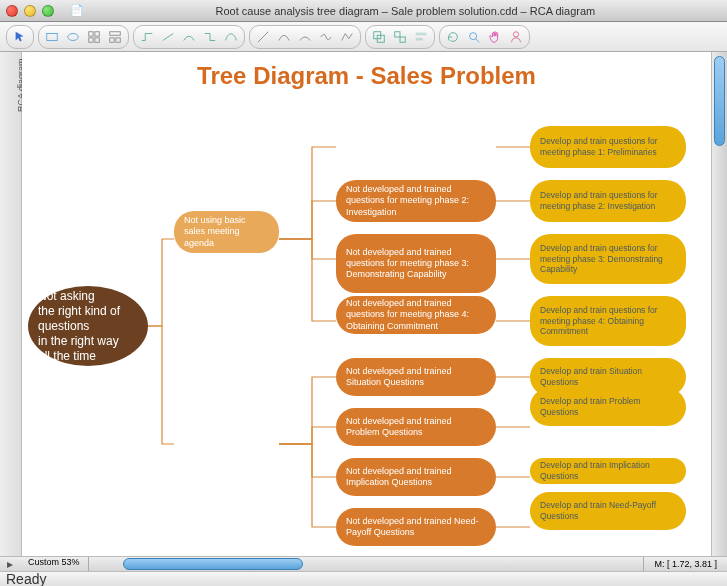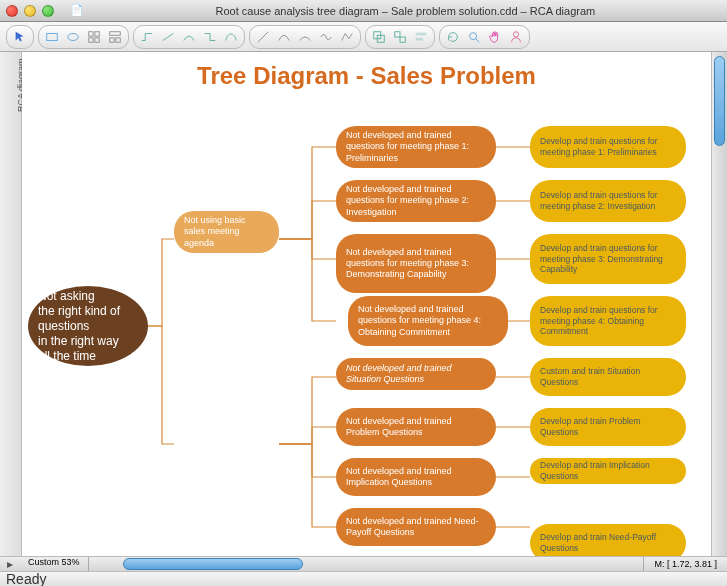--- a/index.html
+++ b/index.html
@@ -216,36 +216,35 @@
       </svg>
     <div class="node root">
         <span style="white-space:pre-line">Not asking
 the right kind of questions
 in the right way
 all the time</span>
       </div>
     <div class="node l2" style="top:115px">
         <span>Not using basic sales meeting agenda</span>
       </div>
-  <div class="node l3" style="top: 30px; height: 42px;">Not developed and trained questions for meeting phase 1: Preliminaries</div>
       <div class="node l4" style="top: 30px; height: 42px;">Develop and train questions for meeting phase 1: Preliminaries</div>
       <div class="node l3" style="top: 84px; height: 42px;">Not developed and trained questions for meeting phase 2: Investigation</div>
       <div class="node l4" style="top: 84px; height: 42px;">Develop and train questions for meeting phase 2: Investigation</div>
       <div class="node l3" style="top: 138px; height: 59px;">Not developed and trained questions for meeting phase 3: Demonstrating Capability</div>
       <div class="node l4" style="top: 138px; height: 50px;">Develop and train questions for meeting phase 3: Demonstrating Capability</div>
-      <div class="node l3" style="top: 200px; height: 50px; margin-left: 12px;">Not developed and trained questions for meeting phase 4: Obtaining Commitment</div>
+      <div class="node l3" style="top: 200px; height: 38px;">Not developed and trained questions for meeting phase 4: Obtaining Commitment</div>
       <div class="node l4" style="top: 200px; height: 50px;">Develop and train questions for meeting phase 4: Obtaining Commitment</div>
-      <div class="node l3" style="top: 262px; height: 32px; font-style: italic;">Not developed and trained Situation Questions</div>
-      <div class="node l4" style="top: 262px; height: 38px;">Custom and train Situation Questions</div>
+      <div class="node l3" style="top: 262px; height: 38px;">Not developed and trained Situation Questions</div>
+      <div class="node l4" style="top: 262px; height: 38px;">Develop and train Situation Questions</div>
       <div class="node l3" style="top: 312px; height: 38px;">Not developed and trained Problem Questions</div>
-      <div class="node l4" style="top: 312px; height: 38px;">Develop and train Problem Questions</div>
+      <div class="node l4" style="top: 292px; height: 38px;">Develop and train Problem Questions</div>
       <div class="node l3" style="top: 362px; height: 38px;">Not developed and trained Implication Questions</div>
       <div class="node l4" style="top: 362px; height: 26px;">Develop and train Implication Questions</div>
       <div class="node l3" style="top: 412px; height: 38px;">Not developed and trained Need-Payoff Questions</div>
-      <div class="node l4" style="top: 428px; height: 38px;">Develop and train Need-Payoff Questions</div>
+      <div class="node l4" style="top: 396px; height: 38px;">Develop and train Need-Payoff Questions</div>
     </div>
 </div>
 
 <div class="right-scroll">
     <div class="thumb"></div>
   </div>
 
 <div class="bottom">
   <div class="hscroll">
     <div class="ticon" style="width:20px">▸</div>

